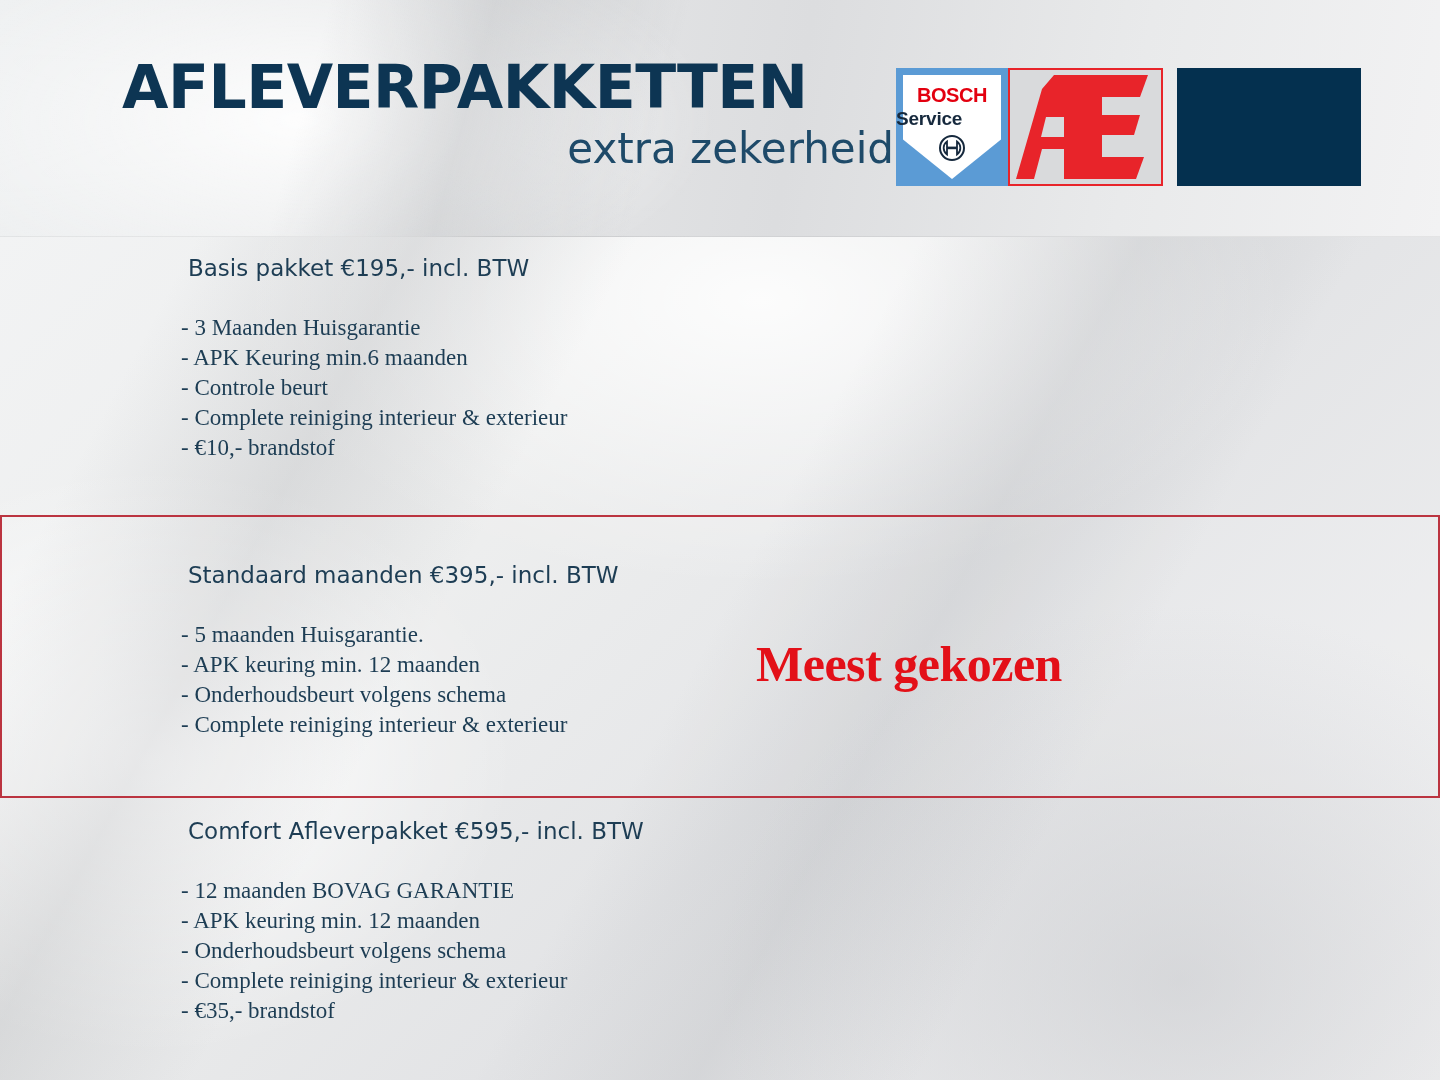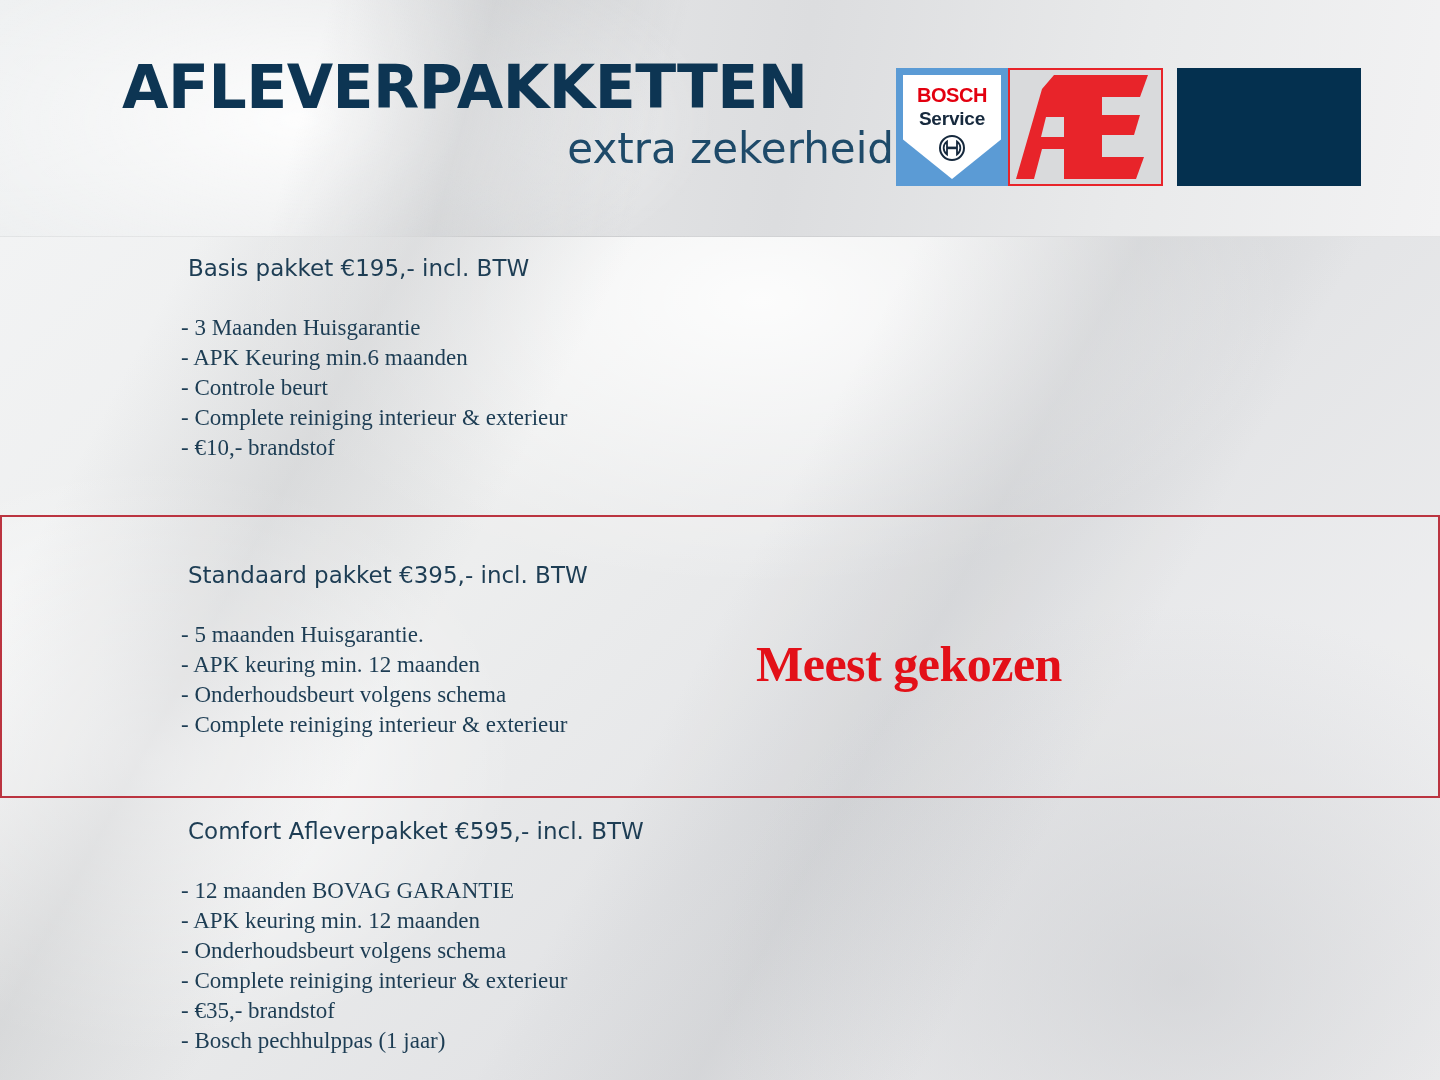--- a/index.html
+++ b/index.html
@@ -130,21 +130,21 @@
     font-weight: bold;
     font-size: 20px;
     letter-spacing: -0.4px;
     color: #e3000f;
     line-height: 22px;
   }
   #service-word {
     position: absolute;
     left: 0; right: 0;
     top: 40px;
-    text-align: center;
+    text-align: left;
     font-family: "Liberation Sans", sans-serif;
     font-weight: bold;
     font-size: 19px;
     letter-spacing: -0.2px;
     color: #16293d;
     line-height: 21px;
   }
   #bosch-mark {
     position: absolute;
     left: 50%;
@@ -284,36 +284,35 @@
       <li>- APK Keuring min.6 maanden</li>
       <li>- Controle beurt</li>
       <li>- Complete reiniging interieur &amp; exterieur</li>
       <li>- €10,- brandstof</li>
     </ul>
   </div>
 
   <div id="highlight-box"></div>
 
   <div class="pkg" style="top:0;">
-    <div class="pkg-heading" style="left:188px; top:560px;">Standaard pakket €395,- incl. BTW</div>
+    <div class="pkg-heading" style="left:188px; top:560px;">Standaard maanden €395,- incl. BTW</div>
     <ul class="pkg-list" style="left:181px; top:620px;">
       <li>- 5 maanden Huisgarantie.</li>
       <li>- APK keuring min. 12 maanden</li>
       <li>- Onderhoudsbeurt volgens schema</li>
       <li>- Complete reiniging interieur &amp; exterieur</li>
     </ul>
   </div>
 
   <div id="meest-gekozen">Meest gekozen</div>
 
   <div class="pkg" style="top:0;">
     <div class="pkg-heading" style="left:188px; top:816px;">Comfort Afleverpakket €595,- incl. BTW</div>
     <ul class="pkg-list" style="left:181px; top:876px;">
       <li>- 12 maanden BOVAG GARANTIE</li>
       <li>- APK keuring min. 12 maanden</li>
       <li>- Onderhoudsbeurt volgens schema</li>
       <li>- Complete reiniging interieur &amp; exterieur</li>
       <li>- €35,- brandstof</li>
-      <li>- Bosch pechhulppas (1 jaar)</li>
     </ul>
   </div>
 
 </div>
 
 </body></html>

